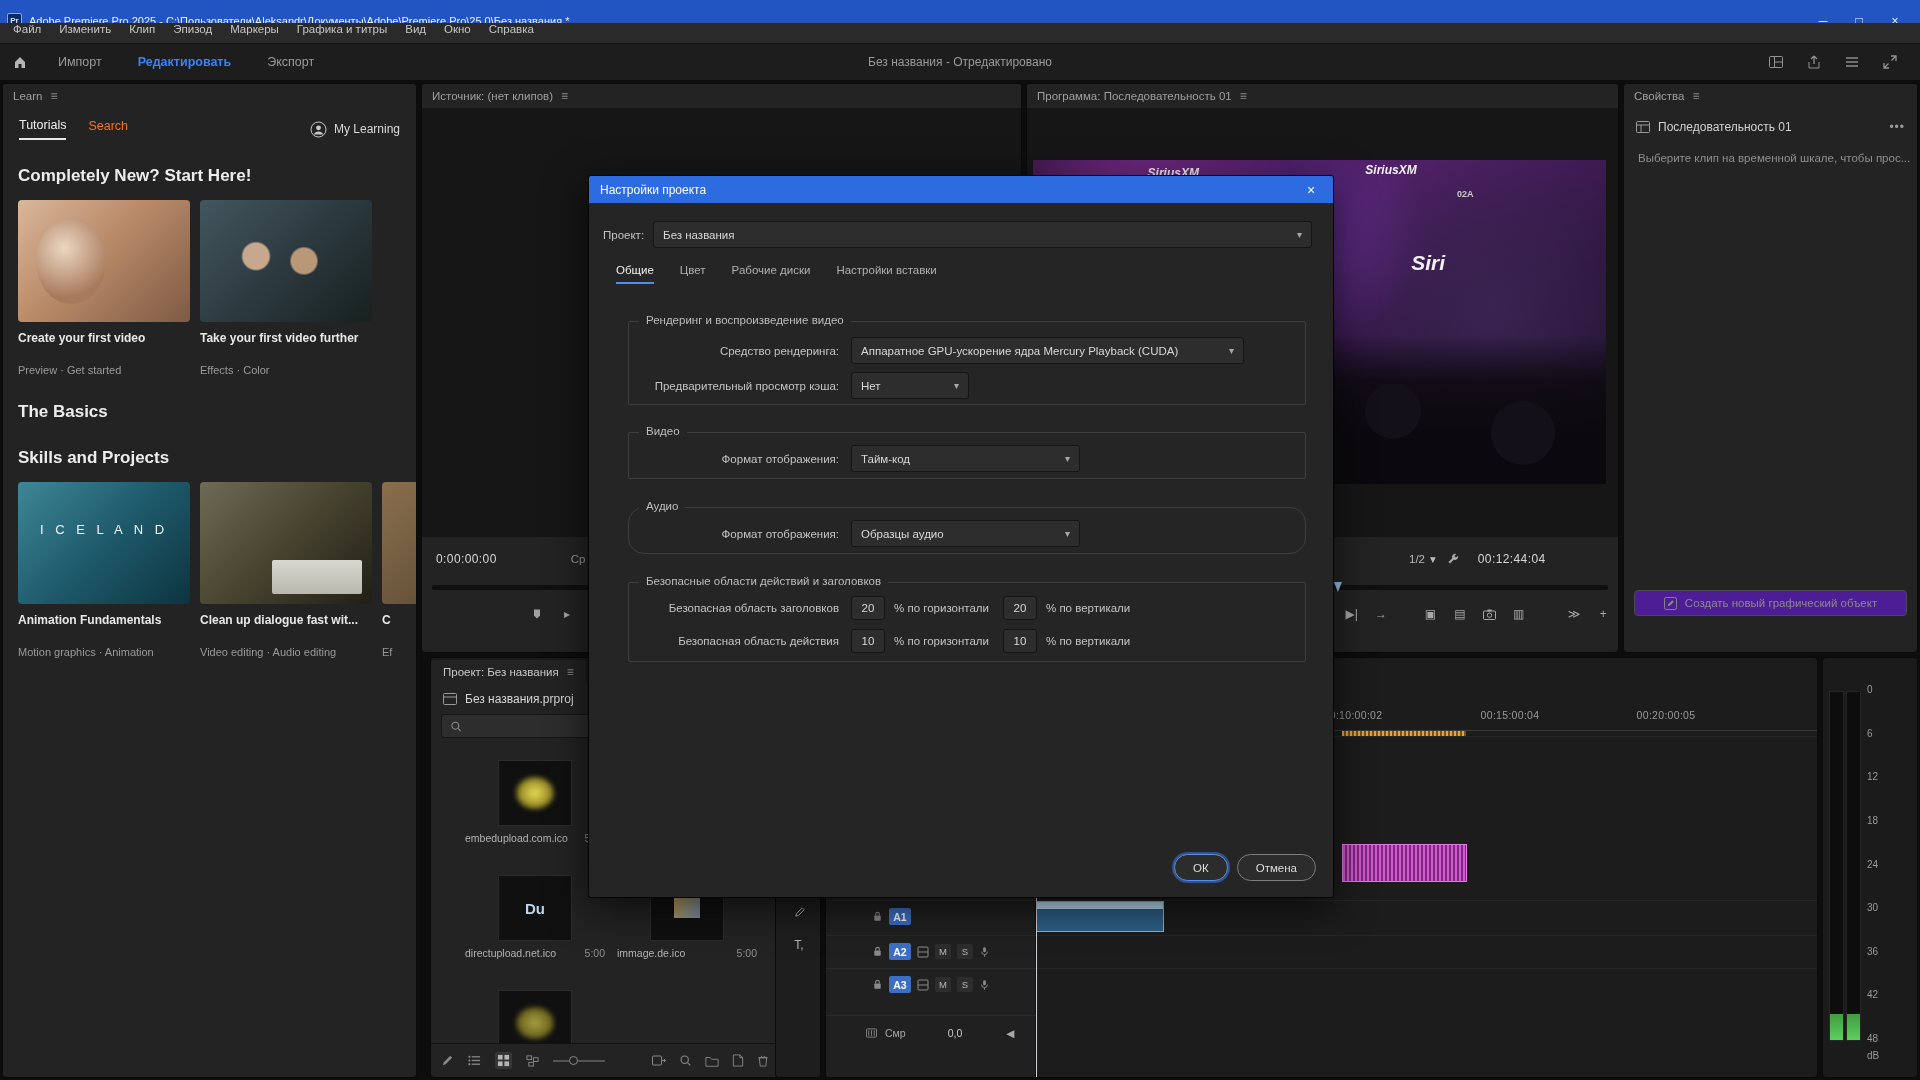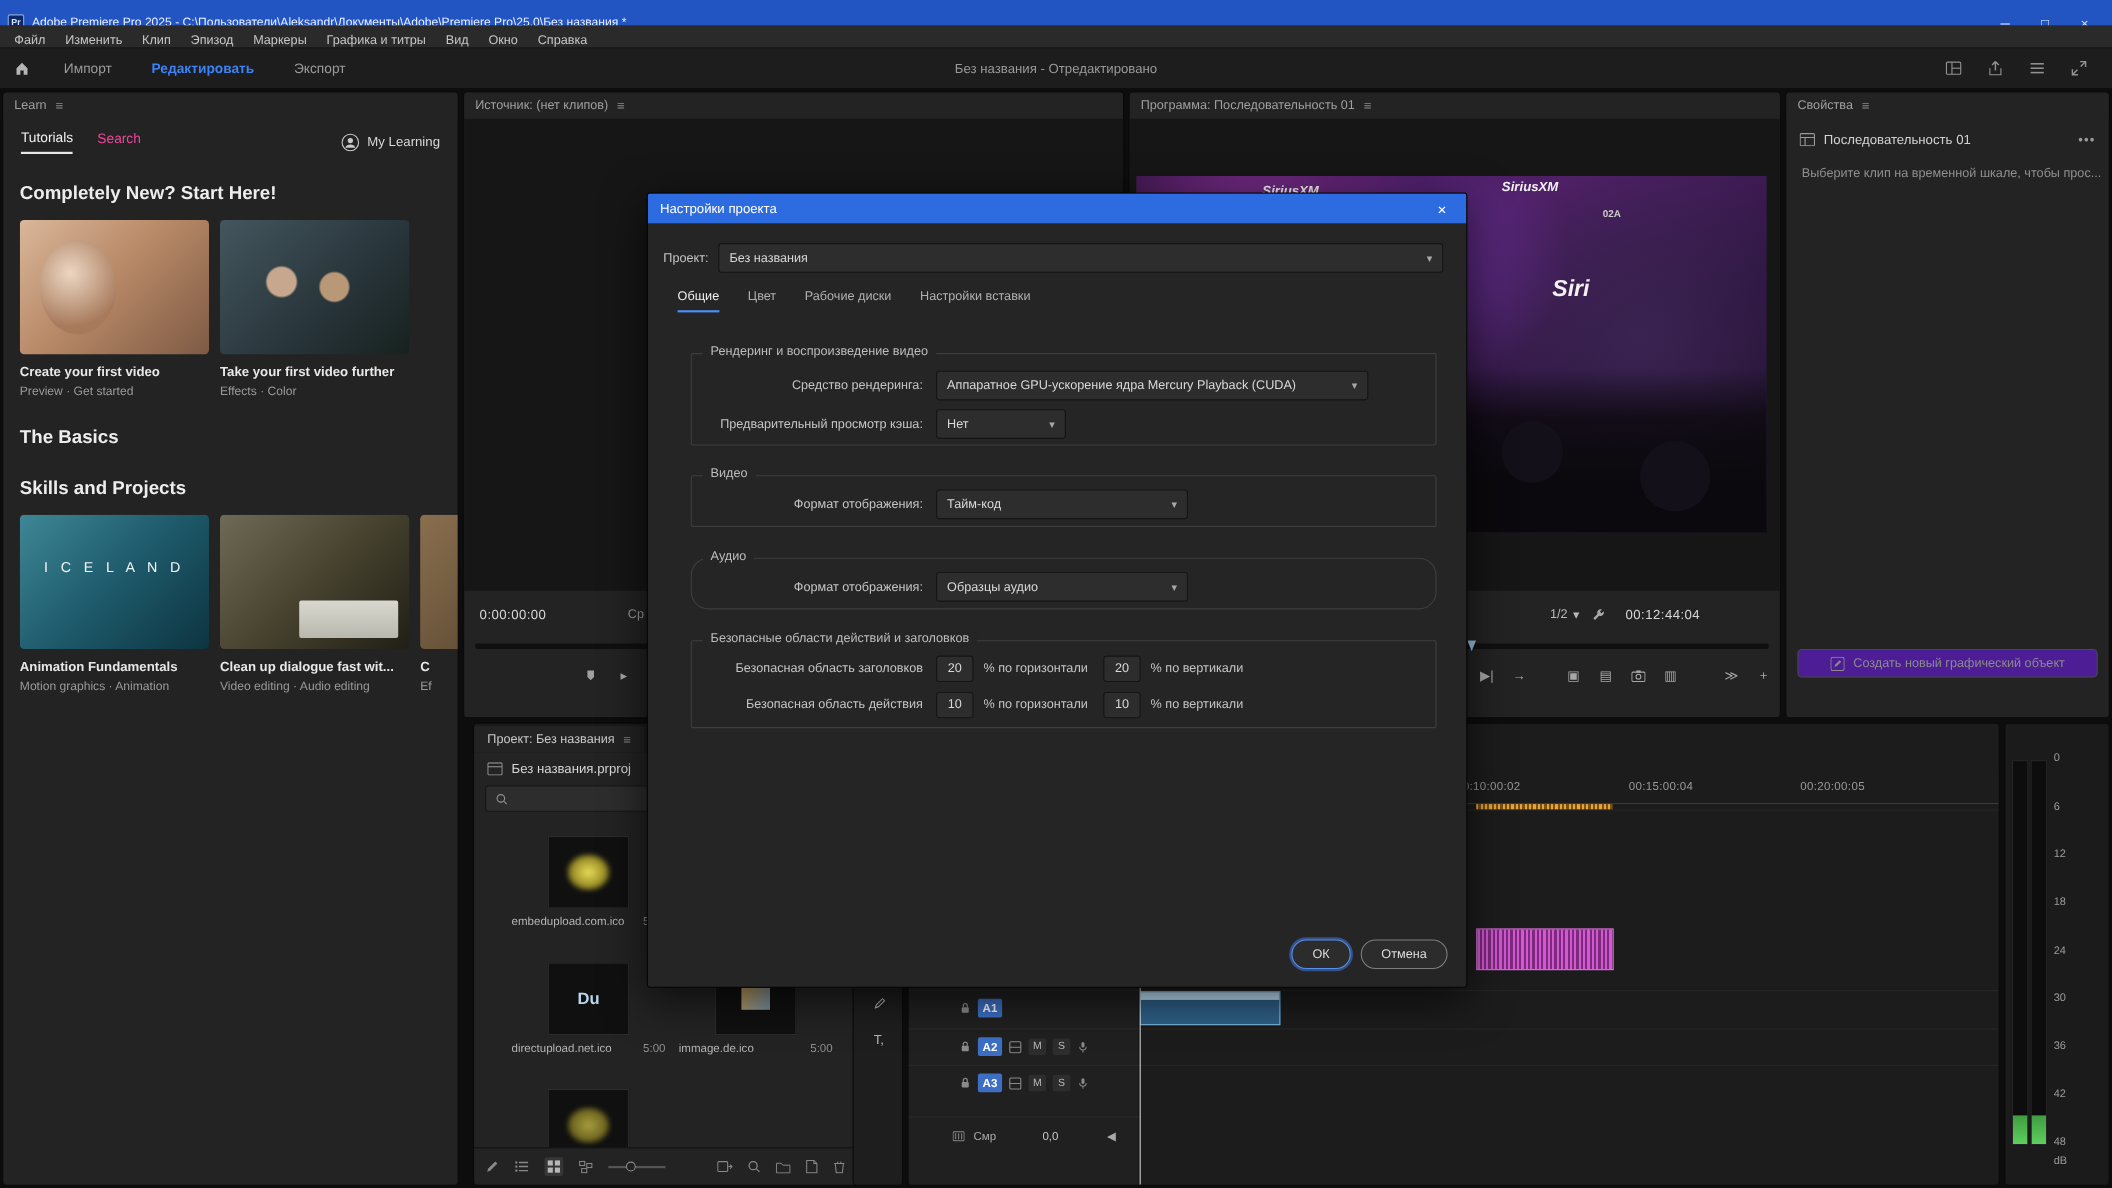--- a/index.html
+++ b/index.html
@@ -5,21 +5,21 @@
 *{margin:0;padding:0;box-sizing:border-box;}
 html,body{width:1920px;height:1080px;overflow:hidden;}
 body{position:relative;background:#0d0d0d;font-family:"Liberation Sans",sans-serif;font-size:12px;color:#c9c9c9;}
 svg{display:block;}
 
 .titlebar{position:absolute;left:0;top:0;width:1920px;height:41px;background:var(--titlebar,#2254c2);display:flex;align-items:center;padding:0 7px;gap:7px;z-index:30;}
 .pr-badge{width:15px;height:15px;background:#0c2a68;border:1px solid #8aa6e0;border-radius:2px;font-size:8px;font-weight:bold;color:#d6e2ff;display:flex;align-items:center;justify-content:center;}
 .titlebar-title{font-size:11px;color:#eaf0fb;white-space:nowrap;}
 .win-controls{margin-left:auto;display:flex;}
 .win-btn{width:36px;height:23px;display:flex;align-items:center;justify-content:center;color:#eaf0fb;font-size:12px;}
-.menubar{position:absolute;top:23px;left:0;width:1920px;height:21px;background:#2a2a2a;border-bottom:1px solid #141414;display:flex;align-items:flex-end;padding:0 4px;z-index:30;}
+.menubar{position:absolute;top:23px;left:0;width:1920px;height:21px;background:#2a2a2a;border-bottom:1px solid #141414;display:flex;align-items:flex-start;padding:0 4px;z-index:30;}
 .menu-item{padding:0 9px;font-size:11.5px;color:#c6c6c6;}
 .wsbar{position:absolute;top:44px;left:0;width:1920px;height:36px;background:#1d1d1d;display:flex;align-items:center;z-index:30;}
 .home-btn{width:40px;display:flex;justify-content:center;}
 .ws-tab{padding:0 18px;font-size:12.5px;color:#9a9a9a;height:36px;display:flex;align-items:center;}
 .ws-tab.active{color:#3b82f6;font-weight:bold;}
 .ws-doc{position:absolute;left:50%;transform:translateX(-50%);color:#9a9a9a;font-size:12px;}
 .ws-icons{margin-left:auto;display:flex;gap:22px;padding-right:22px;}
 .ws-icons .ico{opacity:.8;}
 
 .panel{position:absolute;background:#232323;border-radius:4px;overflow:hidden;border:1px solid #0a0a0a;}
@@ -28,30 +28,30 @@
 .learn{left:2px;top:83px;width:415px;height:995px;}
 .source{left:421px;top:83px;width:601px;height:570px;}
 .program{left:1026px;top:83px;width:593px;height:570px;}
 .props{left:1623px;top:83px;width:295px;height:570px;}
 .project{left:430px;top:657px;width:350px;height:421px;}
 .tools{left:775px;top:657px;width:46px;height:421px;background:#1e1e1e;}
 .timeline{left:825px;top:657px;width:993px;height:421px;background:#1c1c1c;}
 .meters{left:1822px;top:657px;width:96px;height:421px;background:#1b1b1b;}
 
 .learn-tabs{display:flex;align-items:center;padding:10px 16px 0 16px;gap:22px;}
-.ltab{font-size:12.5px;color:#ec4899;padding-bottom:6px;}
+.ltab{font-size:12.5px;color:#f97316;padding-bottom:6px;}
 .ltab.active{color:#f0f0f0;border-bottom:2px solid #e8e8e8;}
 .mylearn{margin-left:auto;display:flex;align-items:center;gap:7px;color:#d8d8d8;font-size:12px;}
 .learn-body{padding:0 0 0 15px;}
 .learn h2{font-size:17px;color:#ededed;margin:26px 0 14px 0;font-weight:bold;}
 .cards{display:flex;gap:10px;overflow:hidden;width:400px;}
 .card{width:172px;flex:0 0 172px;}
 .thumb{width:172px;height:122px;border-radius:4px;position:relative;overflow:hidden;}
 .card-title{margin-top:9px;font-size:12px;font-weight:bold;color:#e8e8e8;white-space:nowrap;overflow:hidden;}
-.card-meta{margin-top:5px;font-size:11px;color:#9a9a9a;white-space:nowrap;overflow:hidden;}
+.card-meta{margin-top:19px;font-size:11px;color:#9a9a9a;white-space:nowrap;overflow:hidden;}
 .thumb-coffee{background:linear-gradient(135deg,#d9b79a 0%,#b98a68 45%,#7e5a44 100%);}
 .thumb-coffee:after{content:"";position:absolute;left:18px;top:18px;width:70px;height:86px;border-radius:50%;background:radial-gradient(circle at 40% 35%,#ecd7c2,#a87a5c 70%);}
 .thumb-further{background:linear-gradient(135deg,#44565e 0%,#2a373d 55%,#17211f 100%);}
 .thumb-further:after{content:"";position:absolute;left:20px;top:28px;width:120px;height:94px;background:radial-gradient(circle at 30% 30%,#c7a88e 12%,transparent 14%),radial-gradient(circle at 70% 35%,#b99878 12%,transparent 14%);}
 .thumb-orange{background:linear-gradient(120deg,#f7c14d 0%,#f09a2a 45%,#d96d12 100%);}
 .thumb-orange:after{content:"";position:absolute;left:-18px;top:34px;width:110px;height:110px;border-radius:50%;background:radial-gradient(circle,#ffe9a8 25%,#f7b93e 60%,#e78b1d);}
 .thumb-share{background:linear-gradient(135deg,#33423f 0%,#1d2a28 60%,#101816 100%);}
 .thumb-share:after{content:"";position:absolute;left:0;top:14px;width:100%;height:2px;background:#57d65a;box-shadow:0 26px 0 #57d65a33;}
 .thumb-iceland{background:linear-gradient(135deg,#3e8796 0%,#1e5a6b 50%,#0d3440 100%);}
 .thumb-iceland .overlay-word{position:absolute;left:0;right:0;top:40px;text-align:center;color:#f2f5f4;font-size:13px;letter-spacing:4px;}

